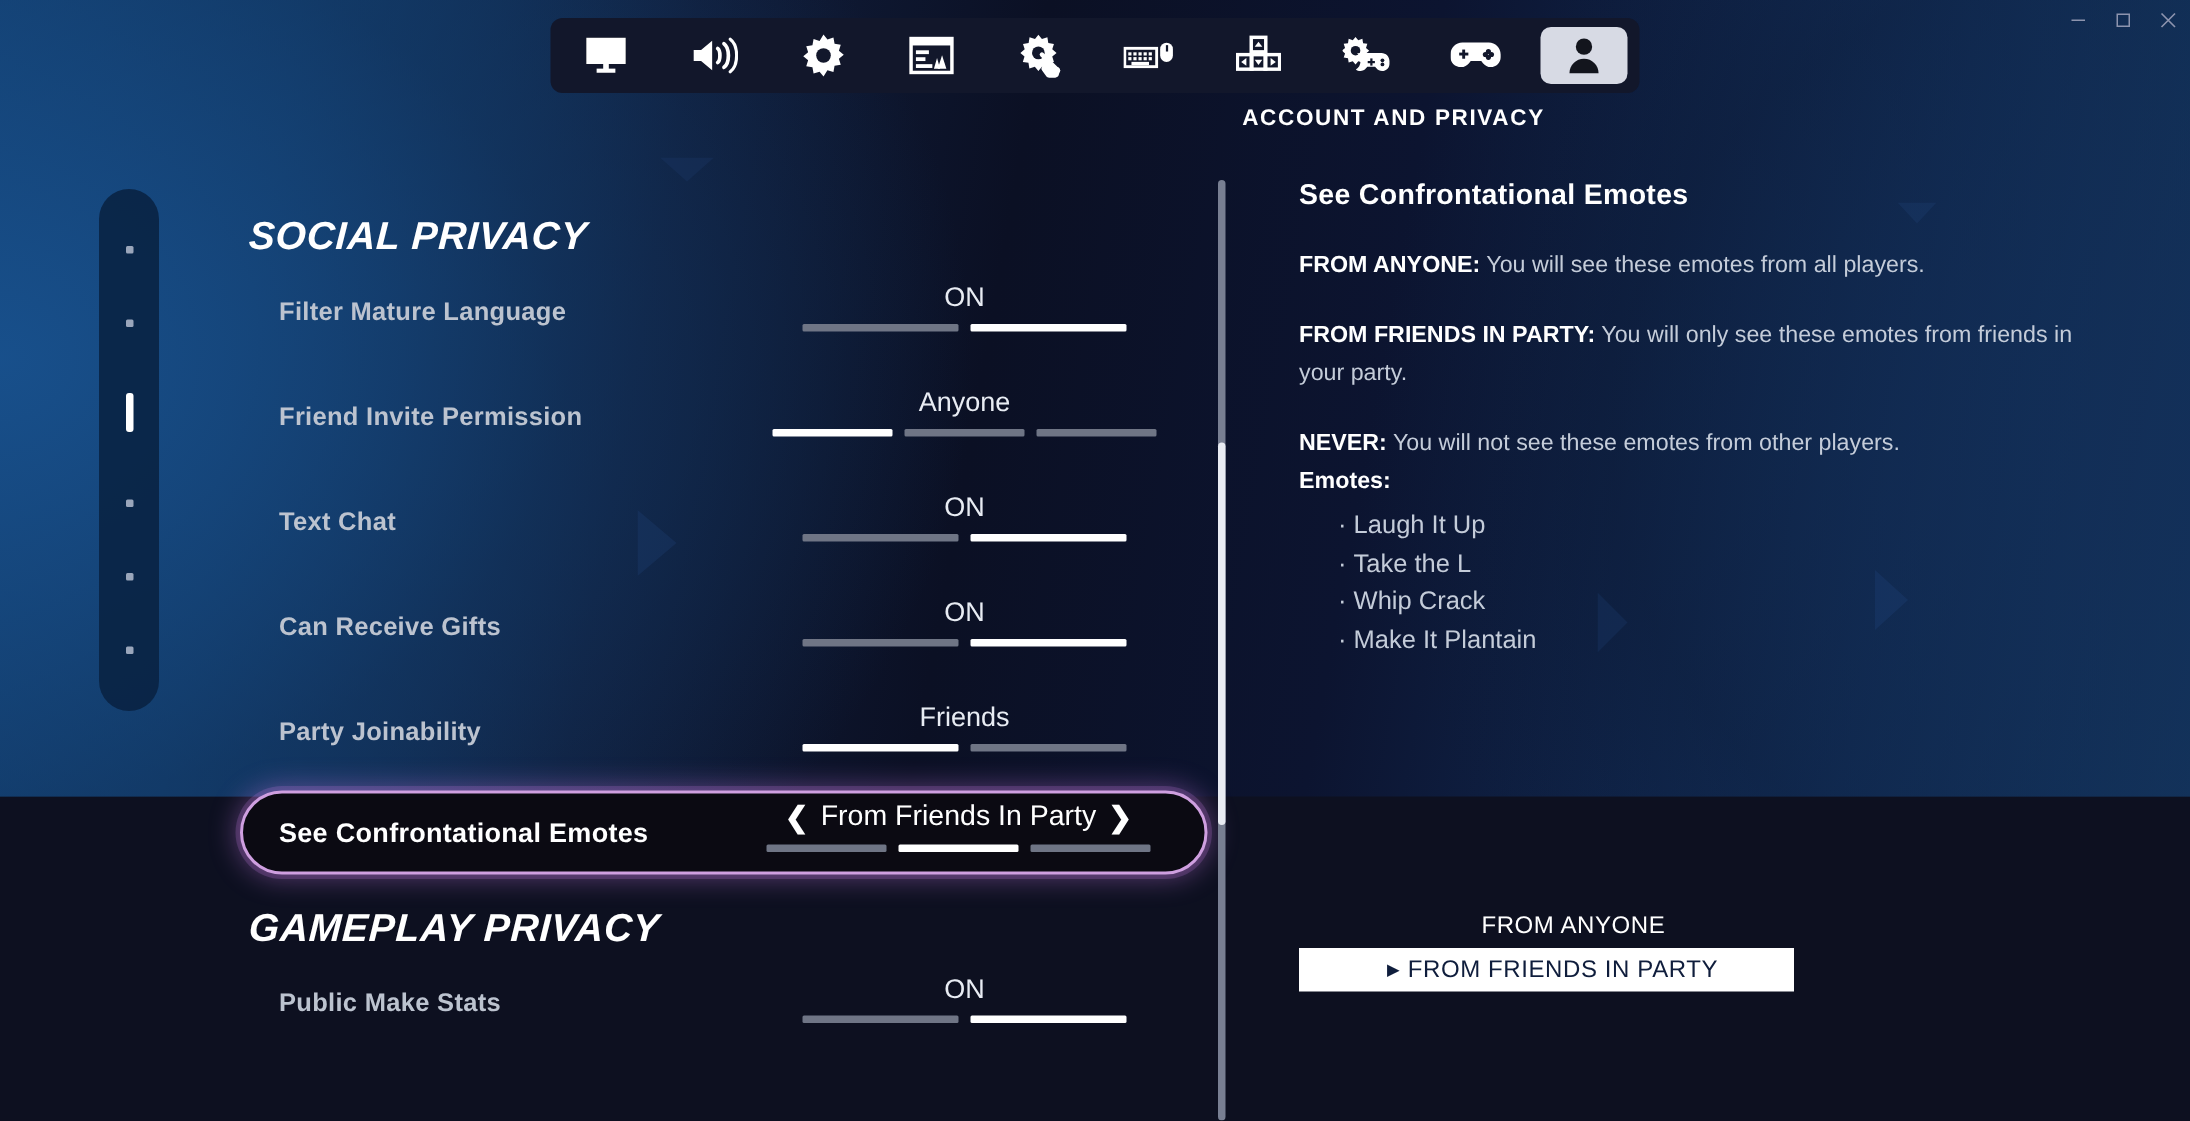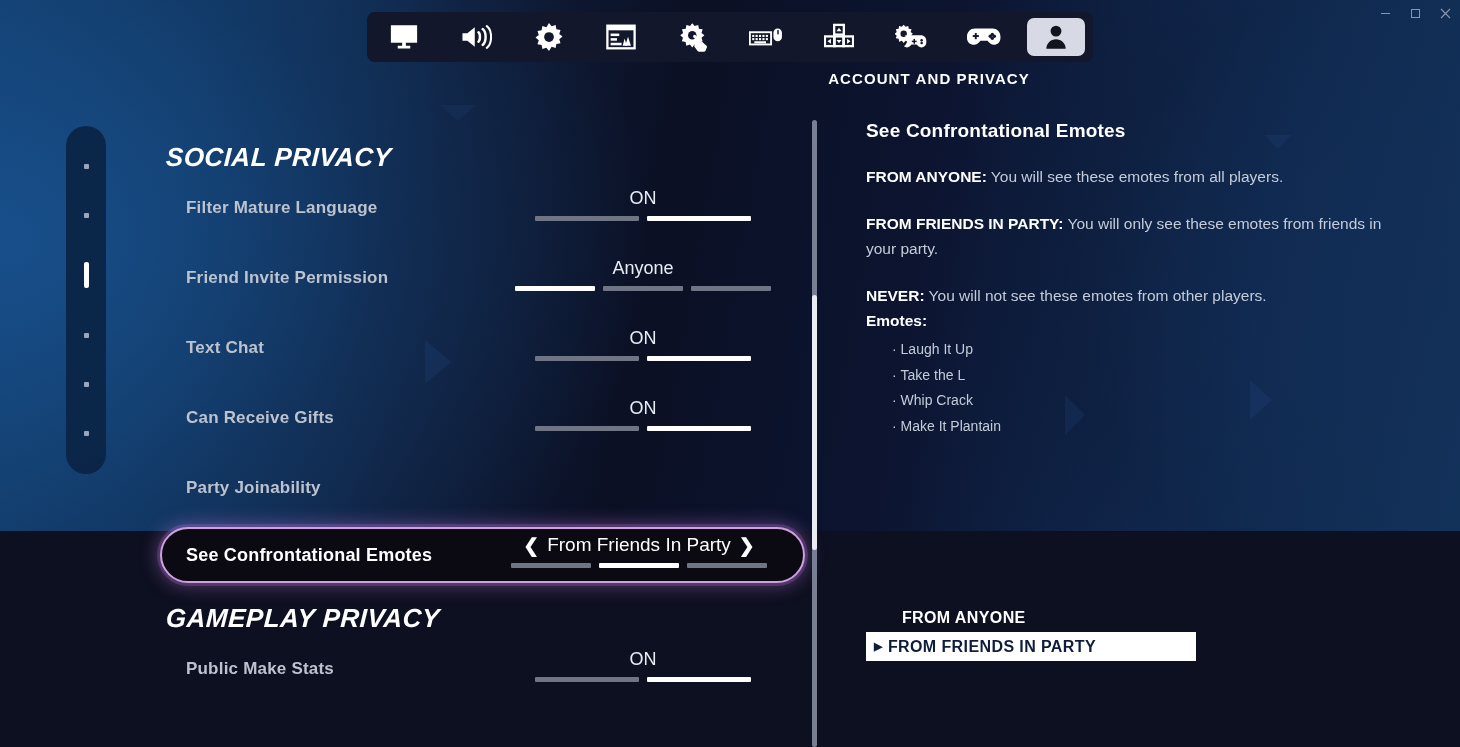--- a/index.html
+++ b/index.html
@@ -143,29 +143,30 @@
     z-index: 12;
     color: #c4ccd9;
   }
   .info h2 {
     color: #ffffff; font-size: 19px; font-weight: bold;
     margin-bottom: 22px; letter-spacing: .2px;
   }
   .info p { font-size: 15.5px; line-height: 25px; margin-bottom: 22px; }
   .info b { color: #ffffff; font-weight: bold; }
   .emolist { list-style: none; margin: -18px 0 0 26px; }
-  .emolist li { font-size: 14px; line-height: 25.5px; }
+  .emolist li { font-size: 17px; line-height: 25.5px; }
   .emolist li::before { content: "\00b7\00a0"; }
   
   .optlist { position: absolute; left: 0; top: 483px; width: 330px; }
   .opt {
     height: 29px; display: flex; align-items: center;
     padding-left: 22px;
-    color: #ffffff; font-size: 16px; font-weight: bold;
+    color: #ffffff; font-size: 16px; font-weight: normal;
     letter-spacing: .4px;
+    justify-content: center;
   }
   .opt.sel {
     background: #ffffff; color: #0f1d3c; padding-left: 8px;
   }
   .opt .caret { margin-right: 5px; font-size: 11px; }
   .opt .caret.hidden { visibility: hidden; }
 </style>
 </head>
 <body>
 
@@ -387,20 +388,29 @@
           </div>
         <div class="segs two">
           <div class="seg"></div>
           <div class="seg on"></div>
         </div>
       </div>
     </div>
 
     <div class="row">
       <div class="label">Party Joinability</div>
+      <div class="ctl">
+        <div class="valwrap">
+            <div class="val">Friends</div>
+          </div>
+        <div class="segs two">
+          <div class="seg on"></div>
+          <div class="seg"></div>
+        </div>
+      </div>
     </div>
 
     <div class="row selected">
       <div class="label">See Confrontational Emotes</div>
       <div class="ctl">
         <div class="valwrap">
           <span class="arrowbtn">❮</span>
           <div class="val">From Friends In Party</div>
           <span class="arrowbtn">❯</span>
         </div>

